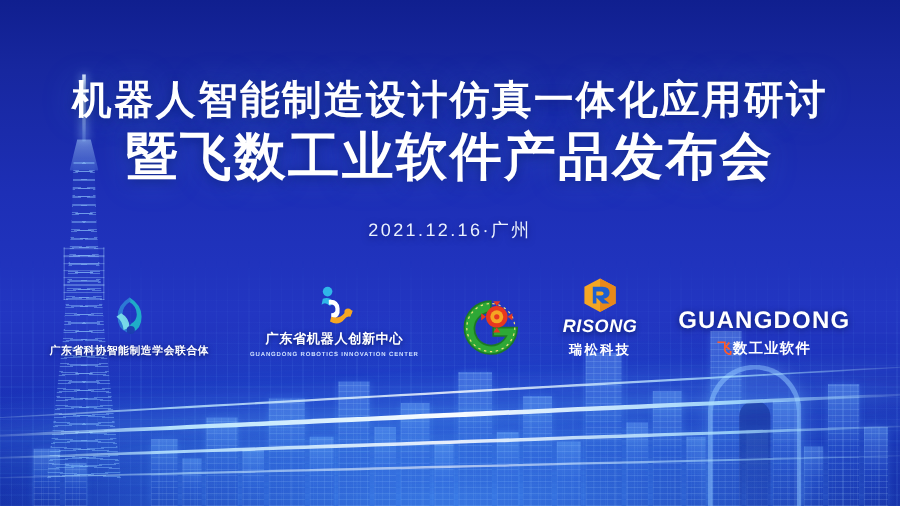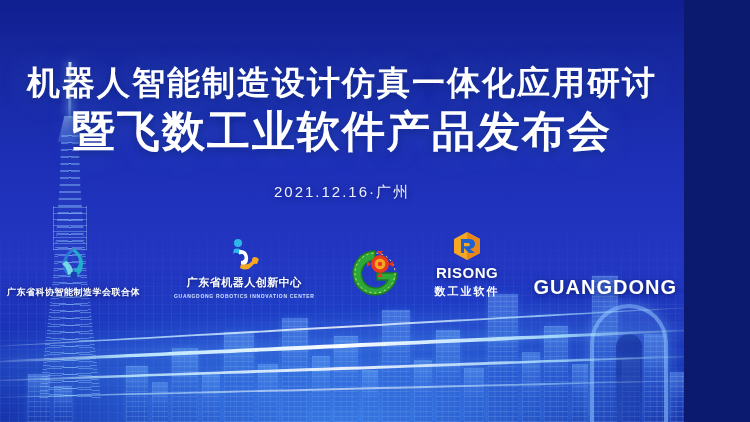--- a/index.html
+++ b/index.html
@@ -1,19 +1,19 @@
 <!DOCTYPE html>
 <html lang="zh"><head>
 <meta charset="utf-8">
 <title>Conference Banner</title>
 <style>
   html,body{margin:0;padding:0;background:#0b1a6e;}
   *{box-sizing:border-box;}
   .stage{
-    position:relative;width:684px;height:422px;overflow:hidden;
+    position:relative;width:750px;height:422px;overflow:hidden;
     font-family:"Liberation Sans","DejaVu Sans",sans-serif;
     background:
       radial-gradient(120% 80% at 50% 105%, rgba(40,120,255,.55) 0%, rgba(26,60,200,0) 55%),
       linear-gradient(180deg,#101f8f 0%,#17279f 14%,#1d2fb6 38%,#2236c2 62%,#1b31b4 82%,#152a9e 100%);
   }
 
   
   .bg-layer{position:absolute;inset:0;pointer-events:none;}
   .grid-haze{
     position:absolute;left:0;right:0;bottom:0;height:210px;
@@ -125,21 +125,21 @@
   .mark{display:flex;align-items:center;justify-content:center;}
   .lg-cn{
     font-size:11px;font-weight:700;color:#ffffff;letter-spacing:.5px;white-space:nowrap;
     text-shadow:0 1px 4px rgba(0,15,80,.75);
   }
   .lg-en{
     font-size:5px;font-weight:700;color:#cfe0ff;letter-spacing:.7px;white-space:nowrap;
   }
   .lg-wide{font-size:9px;}
   .risong-en{
-    font-size:15px;font-weight:800;color:#ffffff;letter-spacing:.5px;
+    font-size:15px;font-weight:800;font-style:italic;color:#ffffff;letter-spacing:.5px;
     text-shadow:0 1px 4px rgba(0,15,80,.7);
   }
   .risong-cn{font-size:11px;font-weight:700;color:#ffffff;letter-spacing:2px;}
   .fis-en{
     font-size:20px;font-weight:700;color:#ffffff;letter-spacing:1px;
     text-shadow:0 1px 5px rgba(0,15,80,.7);
   }
   .fis-cn{font-size:12px;font-weight:700;color:#ffffff;letter-spacing:1px;}
   .fis-cn .fei{color:#ff5a2a;}
 </style>
@@ -255,22 +255,23 @@
       <div class="logo">
         <div class="mark">
           <svg width="30" height="30" viewBox="0 0 30 30" aria-hidden="true">
             <polygon points="15,1 28,8 28,22 15,29 2,22 2,8" fill="#f5a623"></polygon>
             <polygon points="15,1 28,8 28,22 15,29" fill="#e8881a"></polygon>
             <path d="M9 22 L9 8 l8 0 q6 0 6 5 q0 4 -5 5 l5 4 l-6 0 l-5 -5 l0 5z" fill="#1f5fd0"></path>
             <path d="M12 12 l4 0 q2 0 2 1.6 q0 1.6 -2 1.6 l-4 0z" fill="#f5a623"></path>
           </svg>
         </div>
         <div class="risong-en">RISONG</div>
-        <div class="risong-cn">数工业软件</div>
+        <div class="risong-cn">瑞松科技</div>
       </div>
 
       <div class="logo">
         <div class="fis-en">GUANGDONG</div>
+        <div class="fis-cn"><span class="fei">飞</span><span>数工业软件</span></div>
       </div>
 
     </div>
   </div>
 </div>
 
 </body></html>

